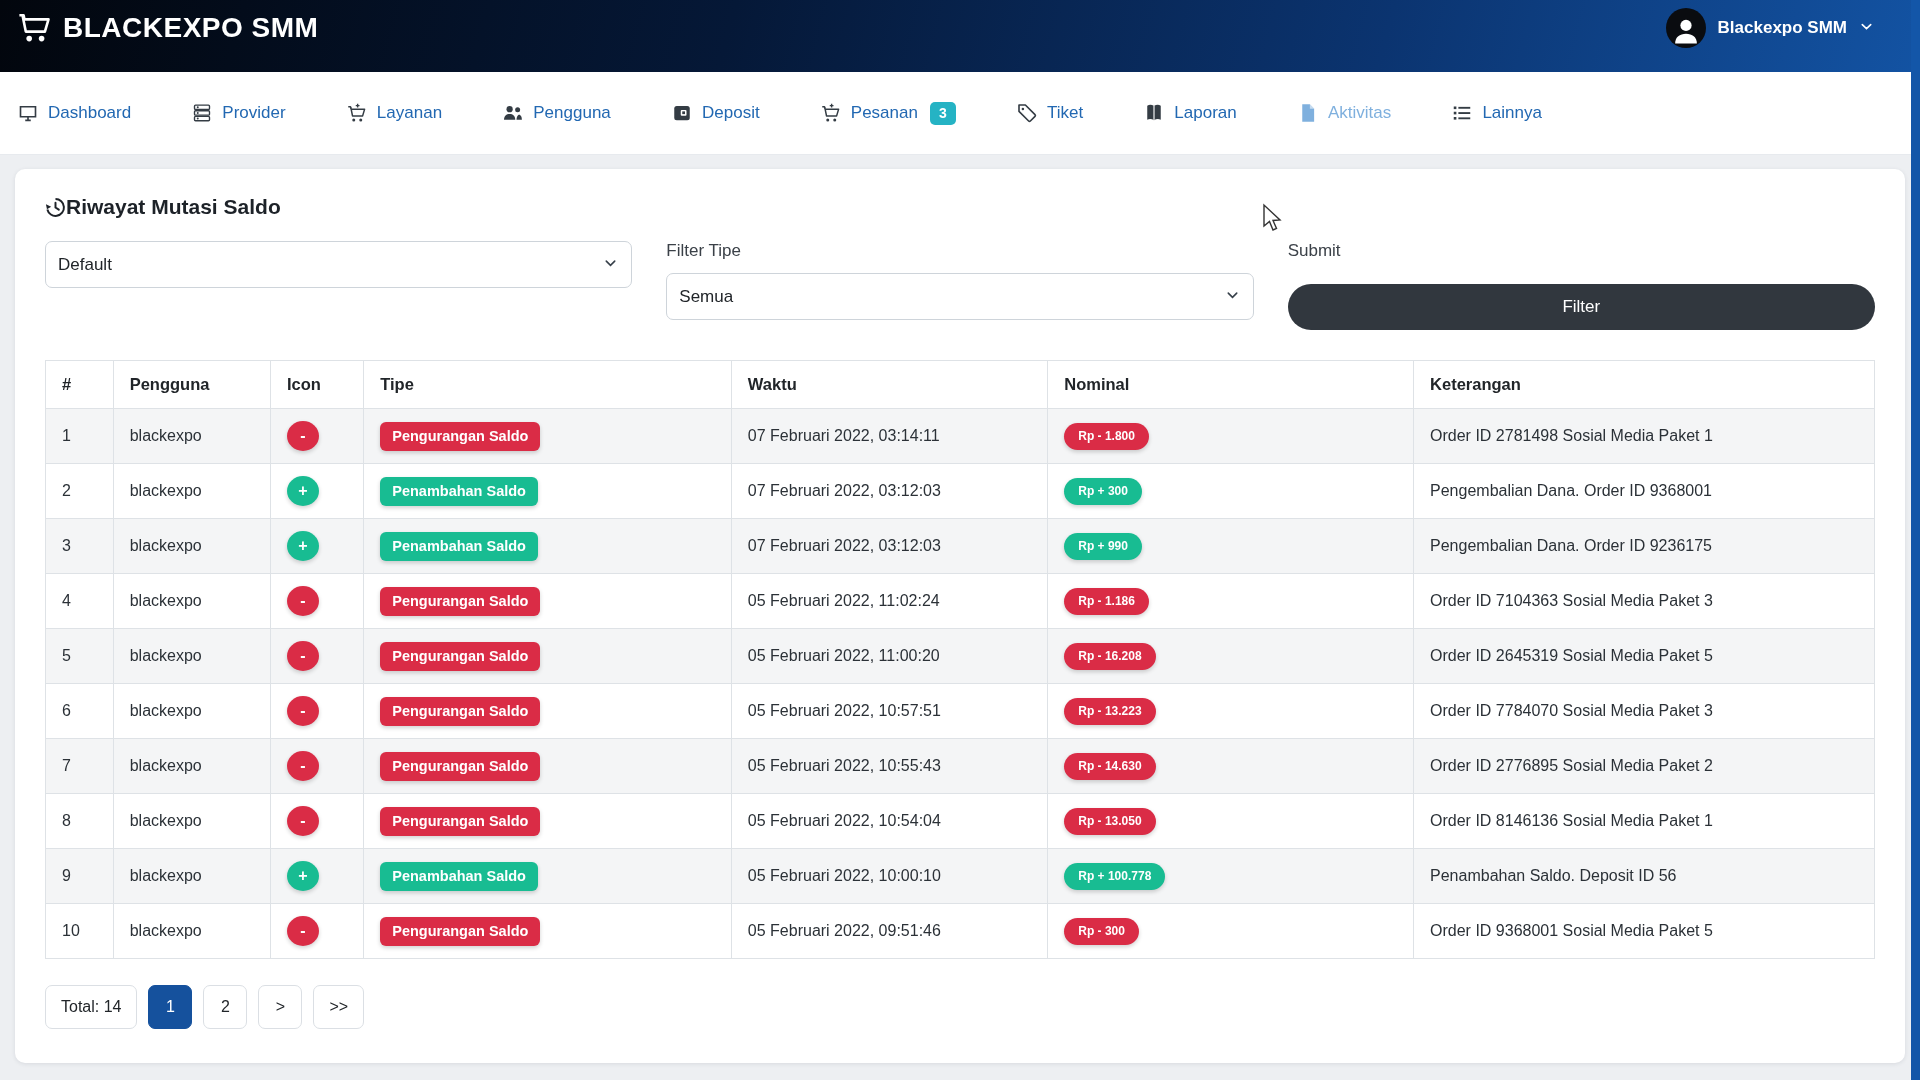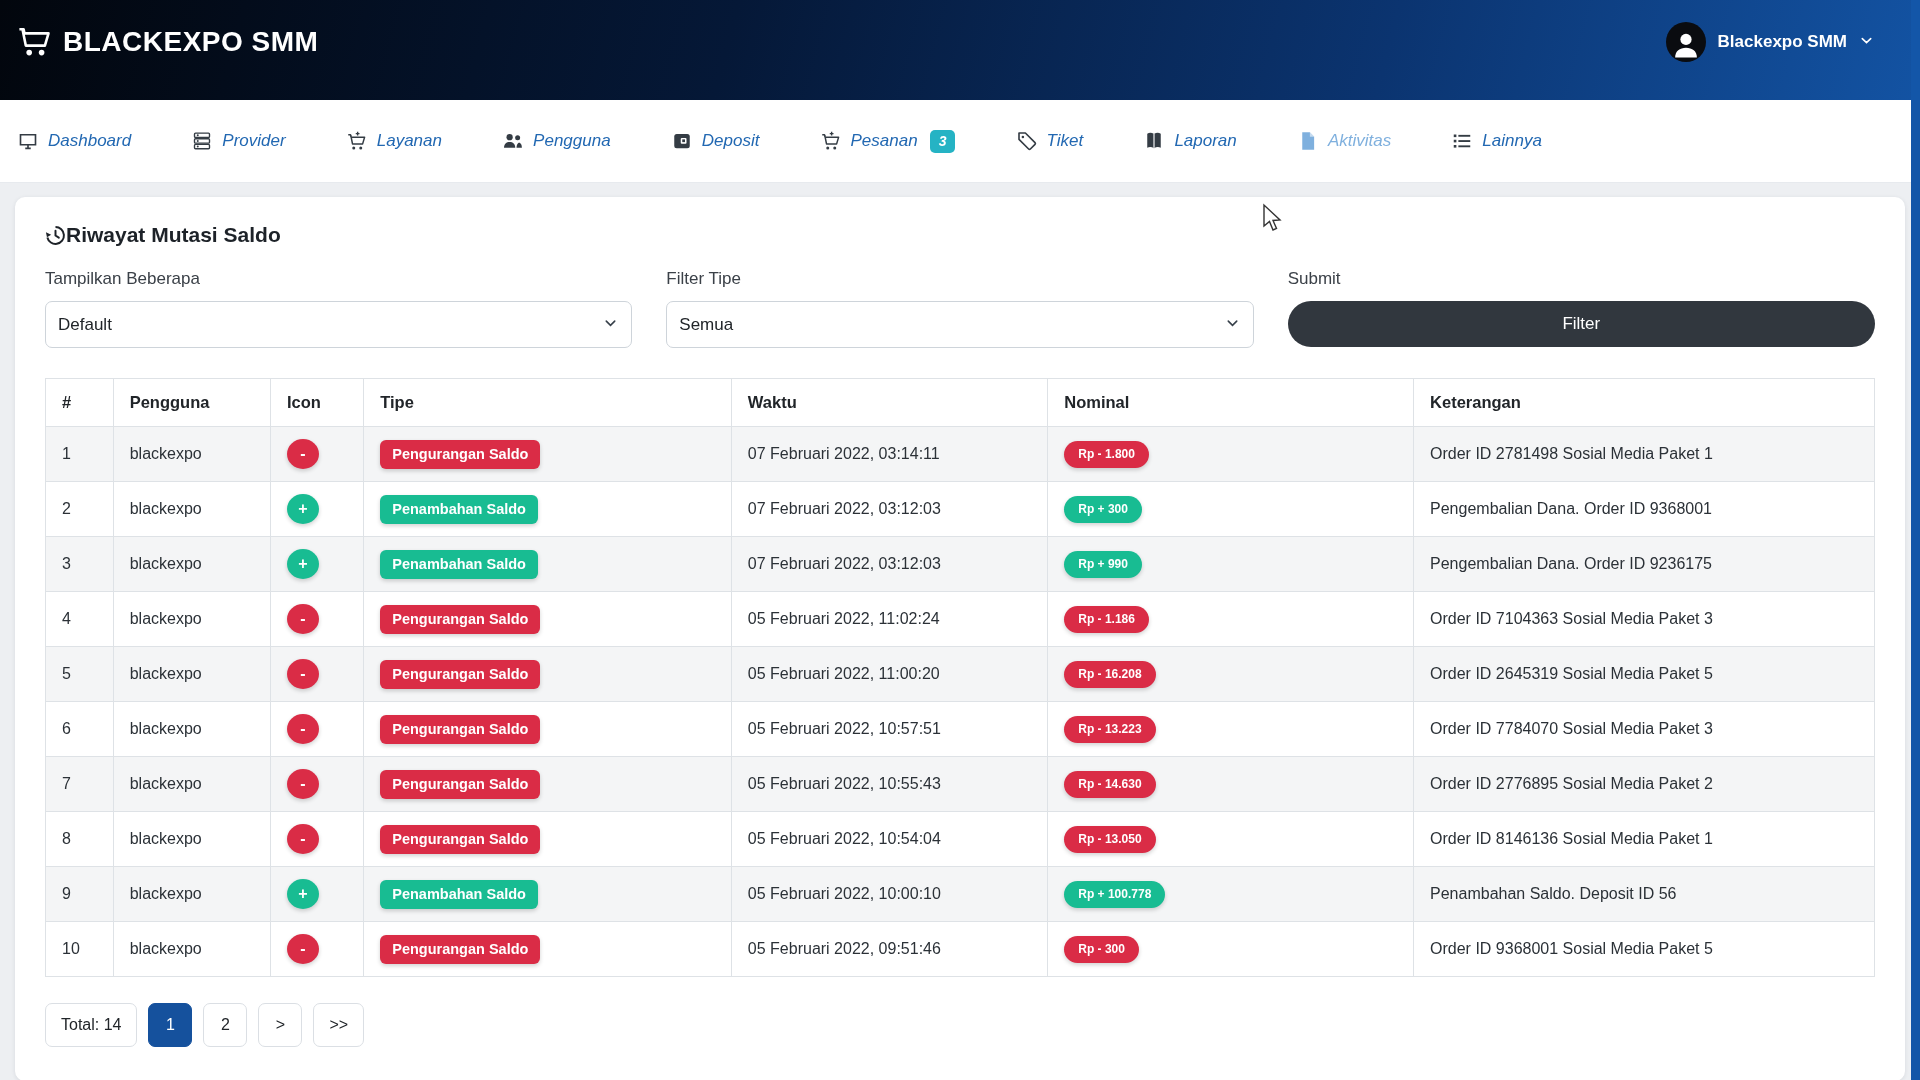--- a/index.html
+++ b/index.html
@@ -1,38 +1,38 @@
 <!DOCTYPE html>
 <html><head>
 <meta charset="utf-8">
 <style>
   * { margin:0; padding:0; box-sizing:border-box; }
   html,body { width:1920px; height:1080px; overflow:hidden; }
   body { font-family:"Liberation Sans", sans-serif; background:#edeff2; color:#212529; }
 
   
   .topbar {
-    height:100px; display:flex; align-items:center; justify-content:space-between;
+    height:72px; display:flex; align-items:center; justify-content:space-between;
     padding:0 46px 16px 18px;
     background:linear-gradient(105deg,#02060d 0%,#051837 38%,#0b3470 72%,#1353a3 100%);
   }
   .brand { display:flex; align-items:center; gap:13px; color:#fff; }
   .brand svg { width:32px; height:32px; }
   .brand-text { font-size:28px; font-weight:bold; letter-spacing:.5px; }
   .userbox { display:flex; align-items:center; gap:12px; color:#fff; cursor:pointer; }
   .avatar { width:40px; height:40px; border-radius:50%; background:#0a0c10; display:flex; align-items:center; justify-content:center; overflow:hidden; }
   .avatar svg { width:30px; height:30px; margin-top:6px; }
   .username { font-size:17px; font-weight:600; }
   .userbox .chev svg { width:15px; height:15px; }
 
   
   .navrow { height:83px; background:#fff; border-bottom:1px solid #e7eaee; display:flex; align-items:center; }
   .navrow ul { list-style:none; display:flex; justify-content:space-between; align-items:center;
                width:calc(100% - 378px); padding-left:18px; }
-  .nav-item { display:flex; align-items:center; gap:10px; font-size:17px; color:#2268b2; cursor:pointer; white-space:nowrap;font-style:italic; }
+  .nav-item { display:flex; align-items:center; gap:10px; font-size:17px; color:#2268b2; cursor:pointer; white-space:nowrap; }
   .nav-item svg { width:20px; height:20px; color:#343c44; flex:none; }
   .nav-item.active { color:#7fb0de; }
   .nav-item.active svg { color:#7fb0de; }
   .nav-badge { background:#25b3c4; color:#fff; font-size:14px; font-weight:bold; border-radius:5px; padding:3px 9px 4px; margin-left:2px; }
 
   
   .content { padding:14px 15px; }
   .card { background:#fff; border-radius:10px; box-shadow:0 1px 4px rgba(30,40,60,.10); padding:26px 30px 34px; }
   .card-title { display:flex; align-items:center; font-size:21px; font-weight:bold; color:#1d2228; margin-bottom:22px; }
   .card-title svg { width:21px; height:21px; }
@@ -40,21 +40,21 @@
   .filters { display:grid; grid-template-columns:1fr 1fr 1fr; gap:34px; margin-bottom:30px; }
   .f-label { font-size:17px; color:#3b4148; margin-bottom:12px; }
   .selwrap { position:relative; }
   select {
     width:100%; height:47px; font-size:17px; color:#212529; font-family:"Liberation Sans",sans-serif;
     border:1px solid #ced4da; border-radius:7px; padding:0 40px 0 12px; background:#fff;
     appearance:none; -webkit-appearance:none;
   }
   .selwrap .sel-chev { position:absolute; right:14px; top:15px; width:15px; height:15px; color:#37404a; pointer-events:none; }
   .btn-filter {
-    width:100%; height:46px; margin-top:0; border:none; border-radius:24px; background:#31373e; color:#fff;
+    width:100%; height:46px; margin-top:11px; border:none; border-radius:24px; background:#31373e; color:#fff;
     font-size:17px; font-family:"Liberation Sans",sans-serif; cursor:pointer;
   }
 
   
   table { width:100%; border-collapse:collapse; font-size:16px; }
   th, td { border:1px solid #dee2e6; text-align:left; vertical-align:middle; }
   th { font-weight:bold; font-size:16.5px; padding:14px 16px; color:#212529; }
   td { padding:12px 16px; height:55px; color:#2b3137; }
   tbody tr:nth-child(odd) td { background:#f4f5f6; }
   tbody tr:nth-child(even) td { background:#fff; }
@@ -210,21 +210,20 @@
       <svg viewBox="0 0 16 16">
         <path d="M8 1.6a6.4 6.4 0 1 1-6.2 7.9" fill="none" stroke="#1d2228" stroke-width="1.5"></path>
         <path d="M0.7 5.6l.8 3.8 3.2-2z" fill="#1d2228"></path>
         <path d="M8 4.3V8l2.5 1.6" fill="none" stroke="#1d2228" stroke-width="1.5" stroke-linecap="round"></path>
       </svg>
       <span>Riwayat Mutasi Saldo</span>
     </h2>
 
     <div class="filters">
       <div>
-        <div class="f-label">Tampilkan Beberapa</div>
         <div class="selwrap">
           <select id="show-select"><option>Default</option></select>
           <svg class="sel-chev" viewBox="0 0 16 16">
             <path d="M3.5 5.5L8 10l4.5-4.5" fill="none" stroke="#37404a" stroke-width="1.7" stroke-linecap="round"></path>
           </svg>
         </div>
       </div>
       <div>
         <div class="f-label">Filter Tipe</div>
         <div class="selwrap">

